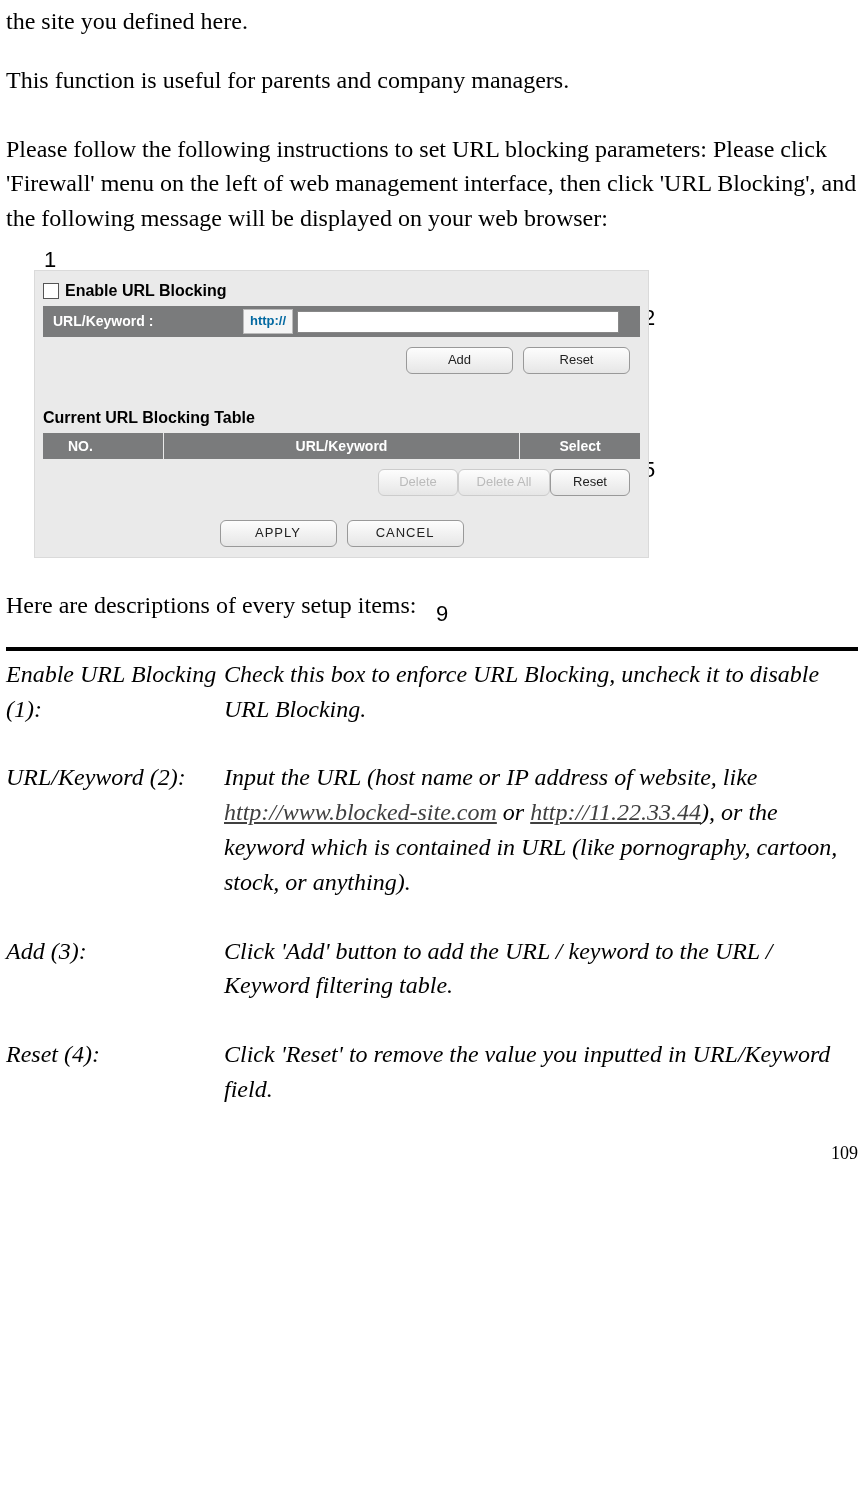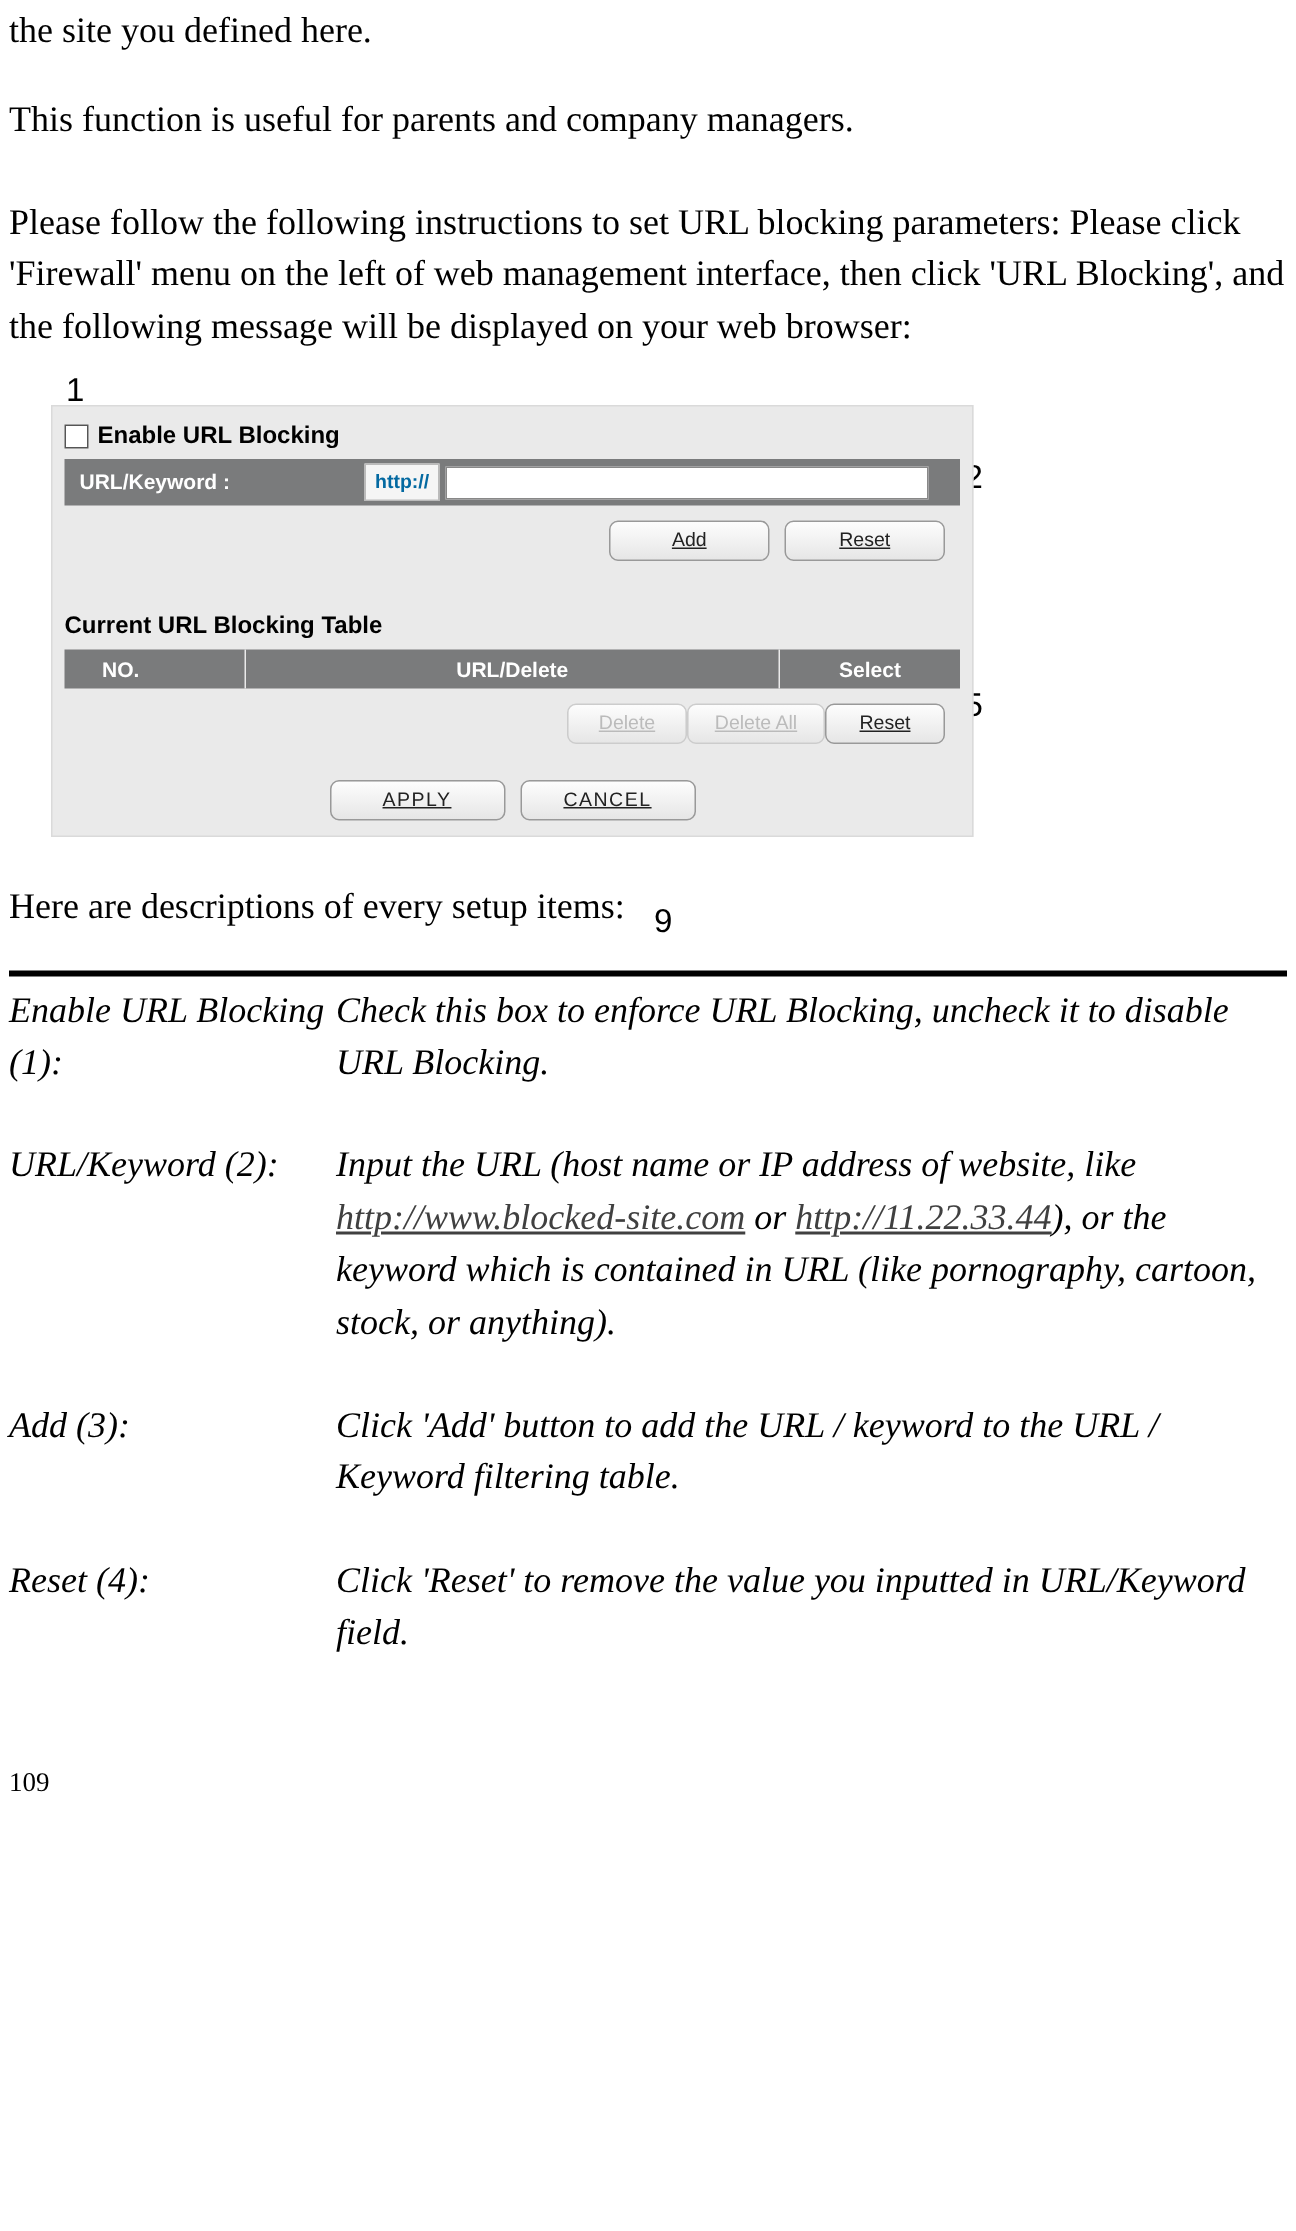--- a/index.html
+++ b/index.html
@@ -89,21 +89,20 @@
   }
   .btn {
     border: 1px solid #999;
     border-radius: 6px;
     background: linear-gradient(#fdfdfd, #e6e6e6);
     font-size: 13px;
     padding: 3px 0;
     width: 105px;
     text-align: center;
     color: #222;
-    text-decoration: underline;
   }
   .btn.disabled {
     color: #bbb;
     border-color: #ccc;
   }
   .btn.small {
     width: 78px;
   }
   .btn.mid {
     width: 90px;
@@ -195,23 +194,23 @@
   .desc-def a {
     color: #404040;
     text-decoration: underline;
   }
   .desc-row.last .desc-term,
   .desc-row.last .desc-def {
     padding-bottom: 12px;
   }
 
   .page-num {
-    text-align: left;
+    text-align: right;
     font-size: 18px;
-    margin-top: 56px;
+    margin-top: 21px;
   }
 </style>
 </head>
 <body>
 
 <p class="para tight">the site you defined here.</p>
 
 <p class="para">This function is useful for parents and company managers.</p>
 
 <p class="para">Please follow the following instructions to set URL blocking parameters: Please click 'Firewall' menu on the left of web management interface, then click 'URL Blocking', and the following message will be displayed on your web browser:</p>
@@ -243,21 +242,21 @@
 
     <div class="btn-row">
       <div class="btn">Add</div>
       <div class="btn">Reset</div>
     </div>
 
     <div class="section2-title">Current URL Blocking Table</div>
 
     <div class="header-bar">
       <div class="col-no">NO.</div>
-      <div class="col-urlk">URL/Delete</div>
+      <div class="col-urlk">URL/Keyword</div>
       <div class="col-select">Select</div>
     </div>
 
     <div class="btn-row2">
       <div class="btn small disabled">Delete</div>
       <div class="btn mid disabled">Delete All</div>
       <div class="btn small">Reset</div>
     </div>
 
     <div class="btn-row3">

